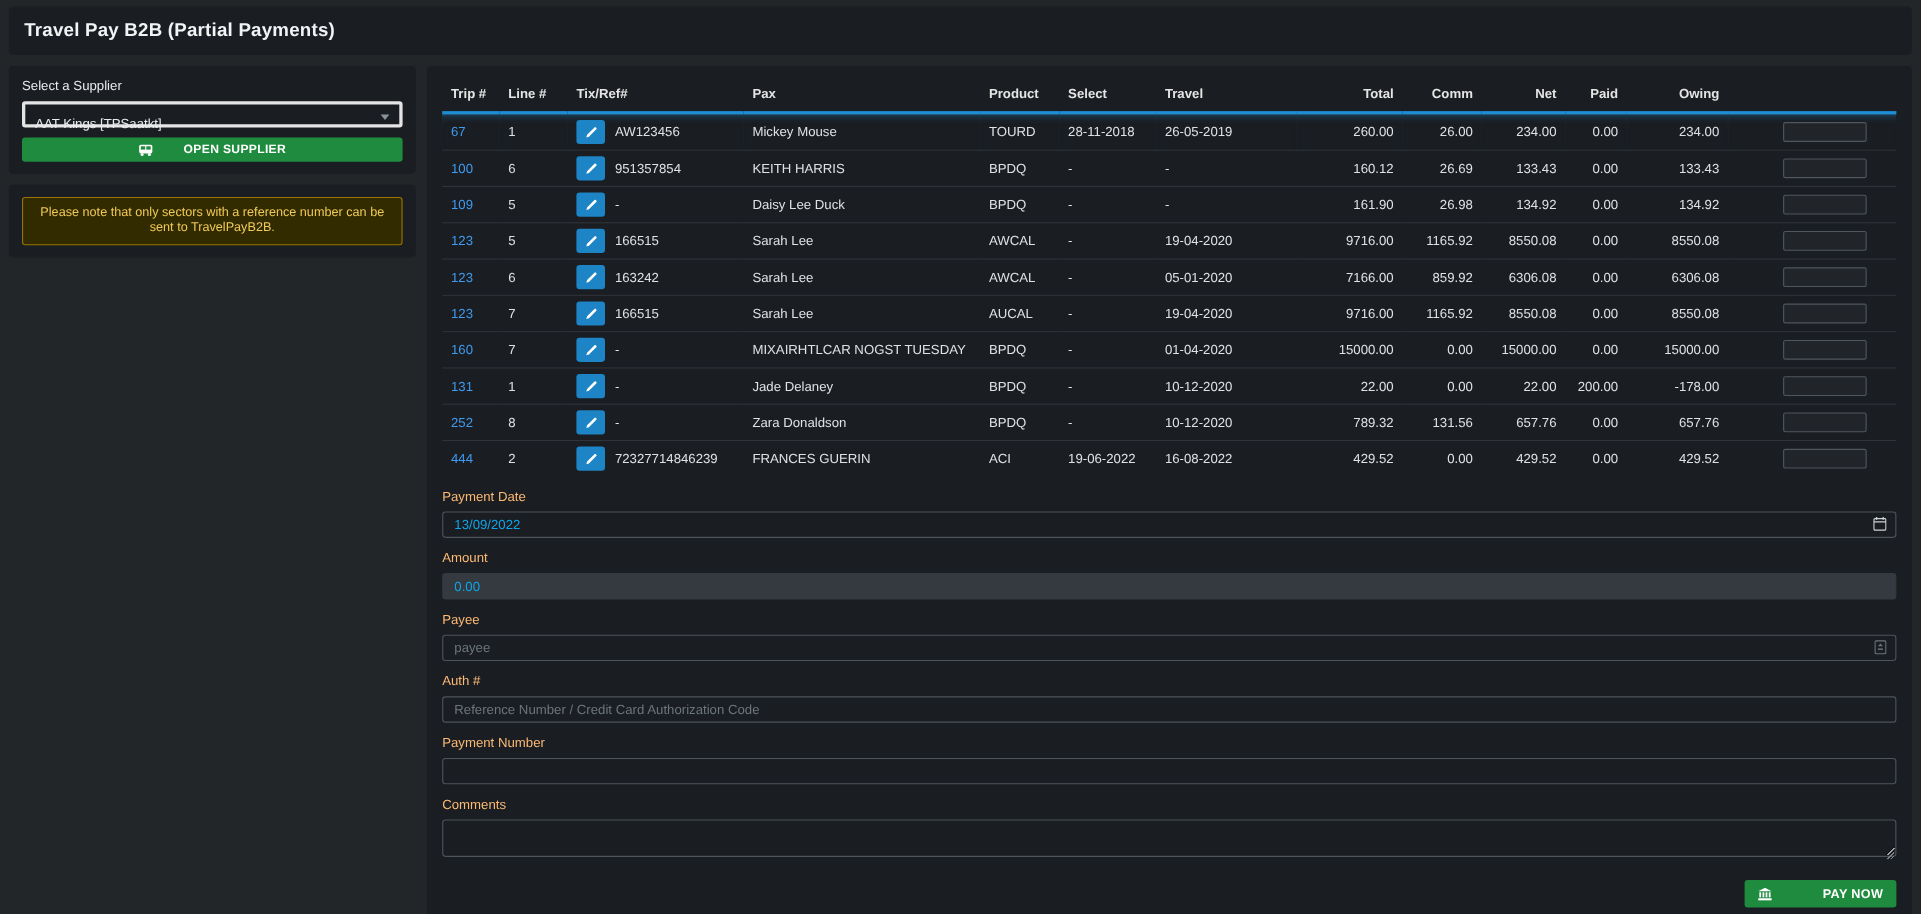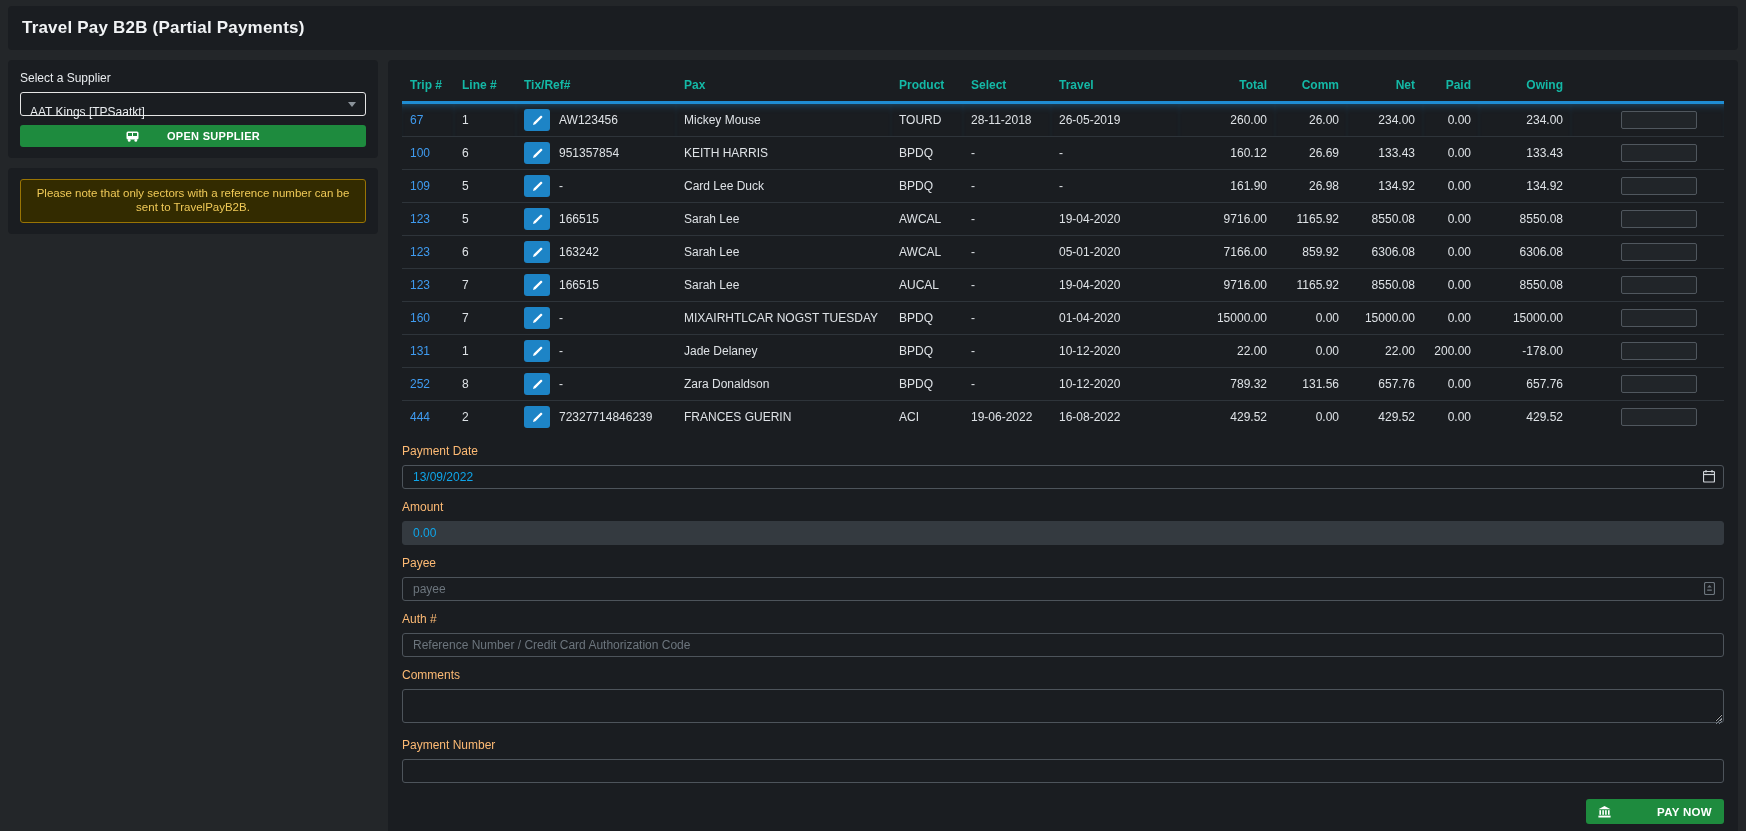--- a/index.html
+++ b/index.html
@@ -19,21 +19,21 @@
   .titlebar h1 { font-size:17px; font-weight:bold; color:#f1f3f5; letter-spacing:.2px; }
 
   .content { display:flex; gap:10px; margin:0 8px; align-items:flex-start; }
 
   
   .sidebar { width:370px; display:flex; flex-direction:column; gap:10px; flex:0 0 auto; }
   .card { background:#1a1d21; border-radius:4px; padding:11px 12px; }
   .field-label { display:block; font-size:12px; color:#e9ecef; margin-bottom:7px; }
 
   .select {
-    position:relative; height:24px; border:1px solid #e5e5e5; border-radius:3px;
+    position:relative; height:24px; border:3px solid #e5e5e5; border-radius:3px;
     display:flex; align-items:center; padding:16px 24px 0 9px;
     font-size:12px; color:#e9ecef; background:#1a1d21; cursor:pointer;
   }
   .select .caret {
     position:absolute; right:9px; top:9px;
     width:0; height:0; border-left:4px solid transparent; border-right:4px solid transparent;
     border-top:5px solid #8b939a;
   }
   .btn {
     border:none; border-radius:3px; cursor:pointer; color:#fff;
@@ -48,21 +48,21 @@
     border:1px solid #997404; background:#332b00; color:#f0ca57;
     border-radius:3px; font-size:11.5px; text-align:center;
     padding:7px 8px; line-height:1.2;
   }
 
   
   .main-panel { flex:1 1 auto; background:#1a1d21; border-radius:4px; padding:8px 14px 16px; min-height:758px; }
 
   table { width:100%; border-collapse:collapse; font-size:12px; table-layout:fixed; }
   thead th {
-    text-align:left; font-weight:bold; color:#14b8a6; padding:10px 8px 9px;
+    text-align:left; font-weight:bold; color:#e5e5e5; padding:10px 8px 9px;
     border-bottom:3px solid #1f8dd3; white-space:nowrap;
   }
   thead th.num { text-align:right; }
   tbody td { padding:5px 8px; border-bottom:1px solid #2e343a; color:#dee2e6; white-space:nowrap; overflow:hidden; }
   tbody td.num { text-align:right; }
   tbody tr:last-child td { border-bottom:none; }
   tbody tr:first-child td { box-shadow: inset 0 7px 9px -7px rgba(31,141,211,.55); margin-top: 48px; }
 
   a.trip-link { color:#3f9bf0; text-decoration:none; font-size:12px; }
 
@@ -209,21 +209,21 @@
             <td class="pay-cell"><input class="row-pay-input" type="text" style=""></td>
           </tr>
           <tr>
             <td><a class="trip-link" href="#">109</a></td>
             <td>5</td>
             <td><button class="pencil-btn">
   <svg width="11" height="11" viewBox="0 0 11 11">
     <path d="M1 10 L1.7 7.6 L8.4 0.9 A0.9 0.9 0 0 1 9.7 0.9 L10.1 1.3 A0.9 0.9 0 0 1 10.1 2.6 L3.4 9.3 Z" fill="#ffffff"></path>
   </svg>
 </button><span class="ref-text">-</span></td>
-            <td>Card Lee Duck</td>
+            <td>Daisy Lee Duck</td>
             <td>BPDQ</td>
             <td>-</td>
             <td>-</td>
             <td class="num">161.90</td>
             <td class="num">26.98</td>
             <td class="num">134.92</td>
             <td class="num">0.00</td>
             <td class="num">134.92</td>
             <td class="pay-cell"><input class="row-pay-input" type="text" style=""></td>
           </tr>
@@ -396,31 +396,31 @@
     </div>
 
     <div class="form-group">
       <label>Auth #</label>
       <div class="input-wrap">
         <input class="form-control" type="text" placeholder="Reference Number / Credit Card Authorization Code" style="">
       </div>
     </div>
 
     <div class="form-group">
+      <label>Payment Number</label>
+      <div class="input-wrap">
+        <input class="form-control" type="text" value="" style="">
+      </div>
+    </div>
+
+    <div class="form-group">
       <label>Comments</label>
       <div class="input-wrap">
         <textarea class="form-control" style=""></textarea>
         <span class="resize-grip"></span>
-      </div>
-    </div>
-
-    <div class="form-group">
-      <label>Payment Number</label>
-      <div class="input-wrap">
-        <input class="form-control" type="text" value="" style="">
       </div>
     </div>
 
     <div class="actions">
       <button class="btn btn-success btn-paynow">
         <svg width="13" height="12" viewBox="0 0 13 12">
           <path d="M6.5 0 L12.6 3.2 L0.4 3.2 Z" fill="#ffffff"></path>
           <rect x="1.4" y="4.2" width="1.6" height="4.6" fill="#ffffff"></rect>
           <rect x="4.3" y="4.2" width="1.6" height="4.6" fill="#ffffff"></rect>
           <rect x="7.1" y="4.2" width="1.6" height="4.6" fill="#ffffff"></rect>

